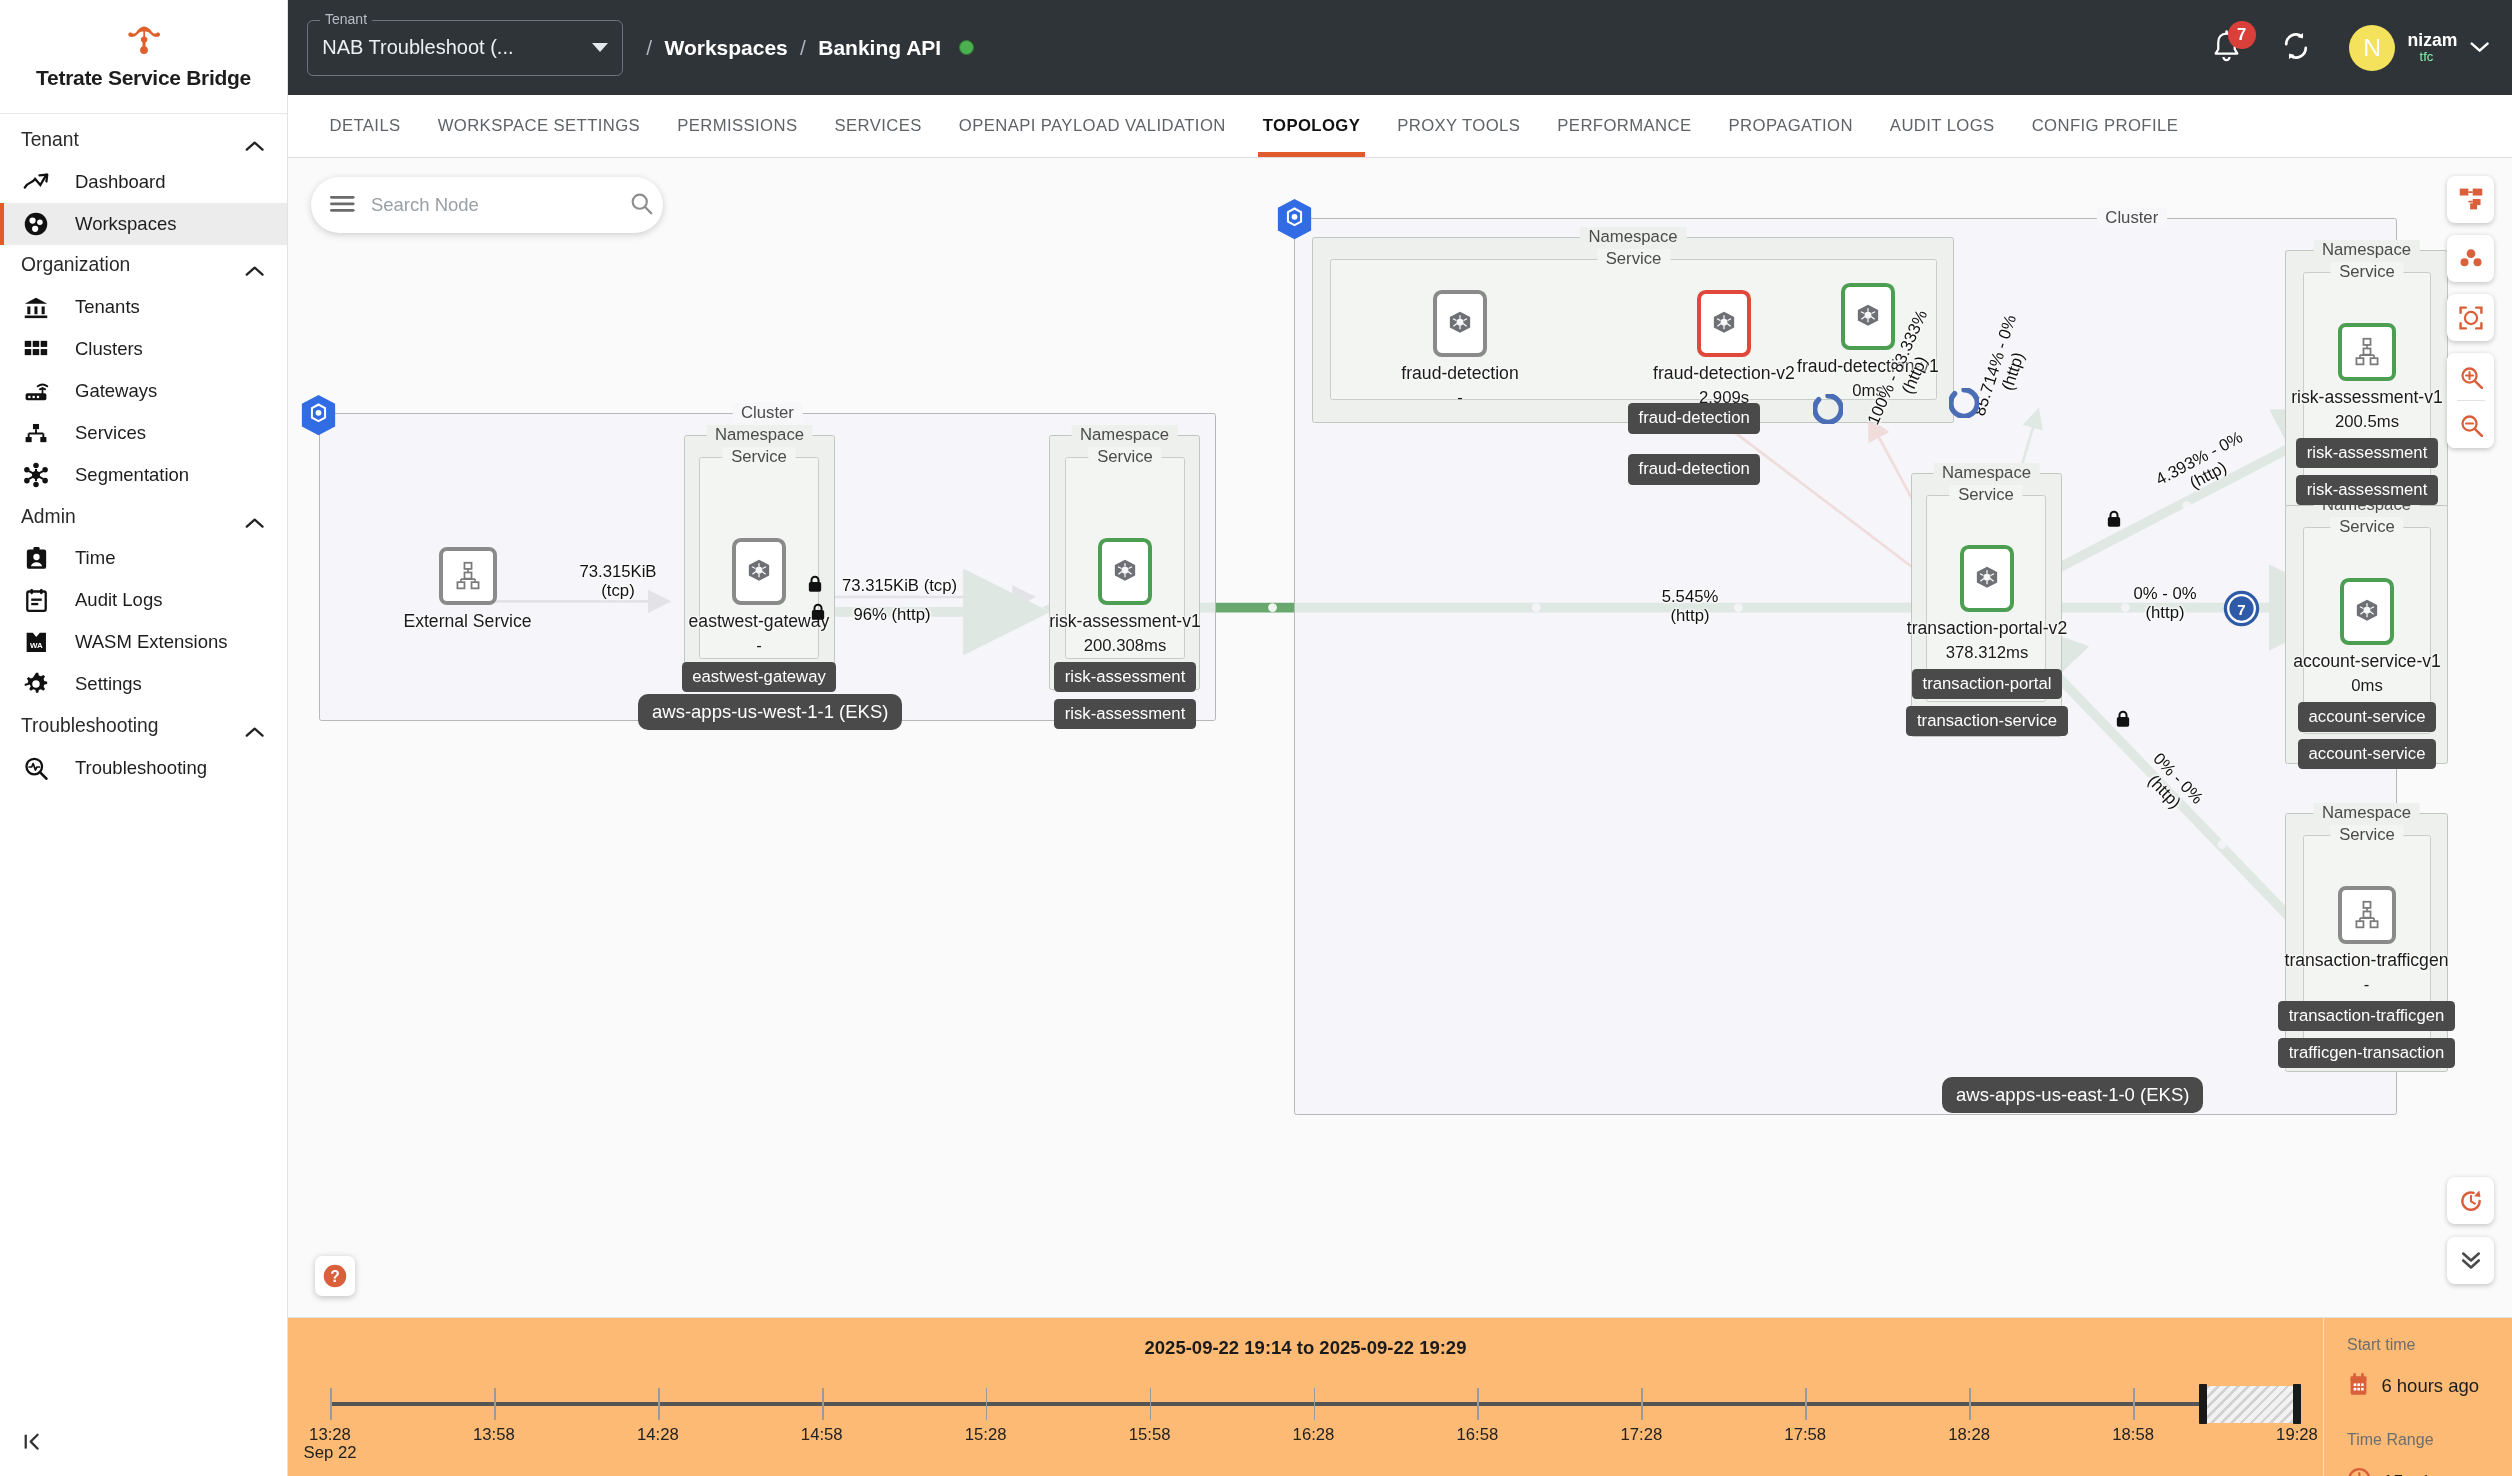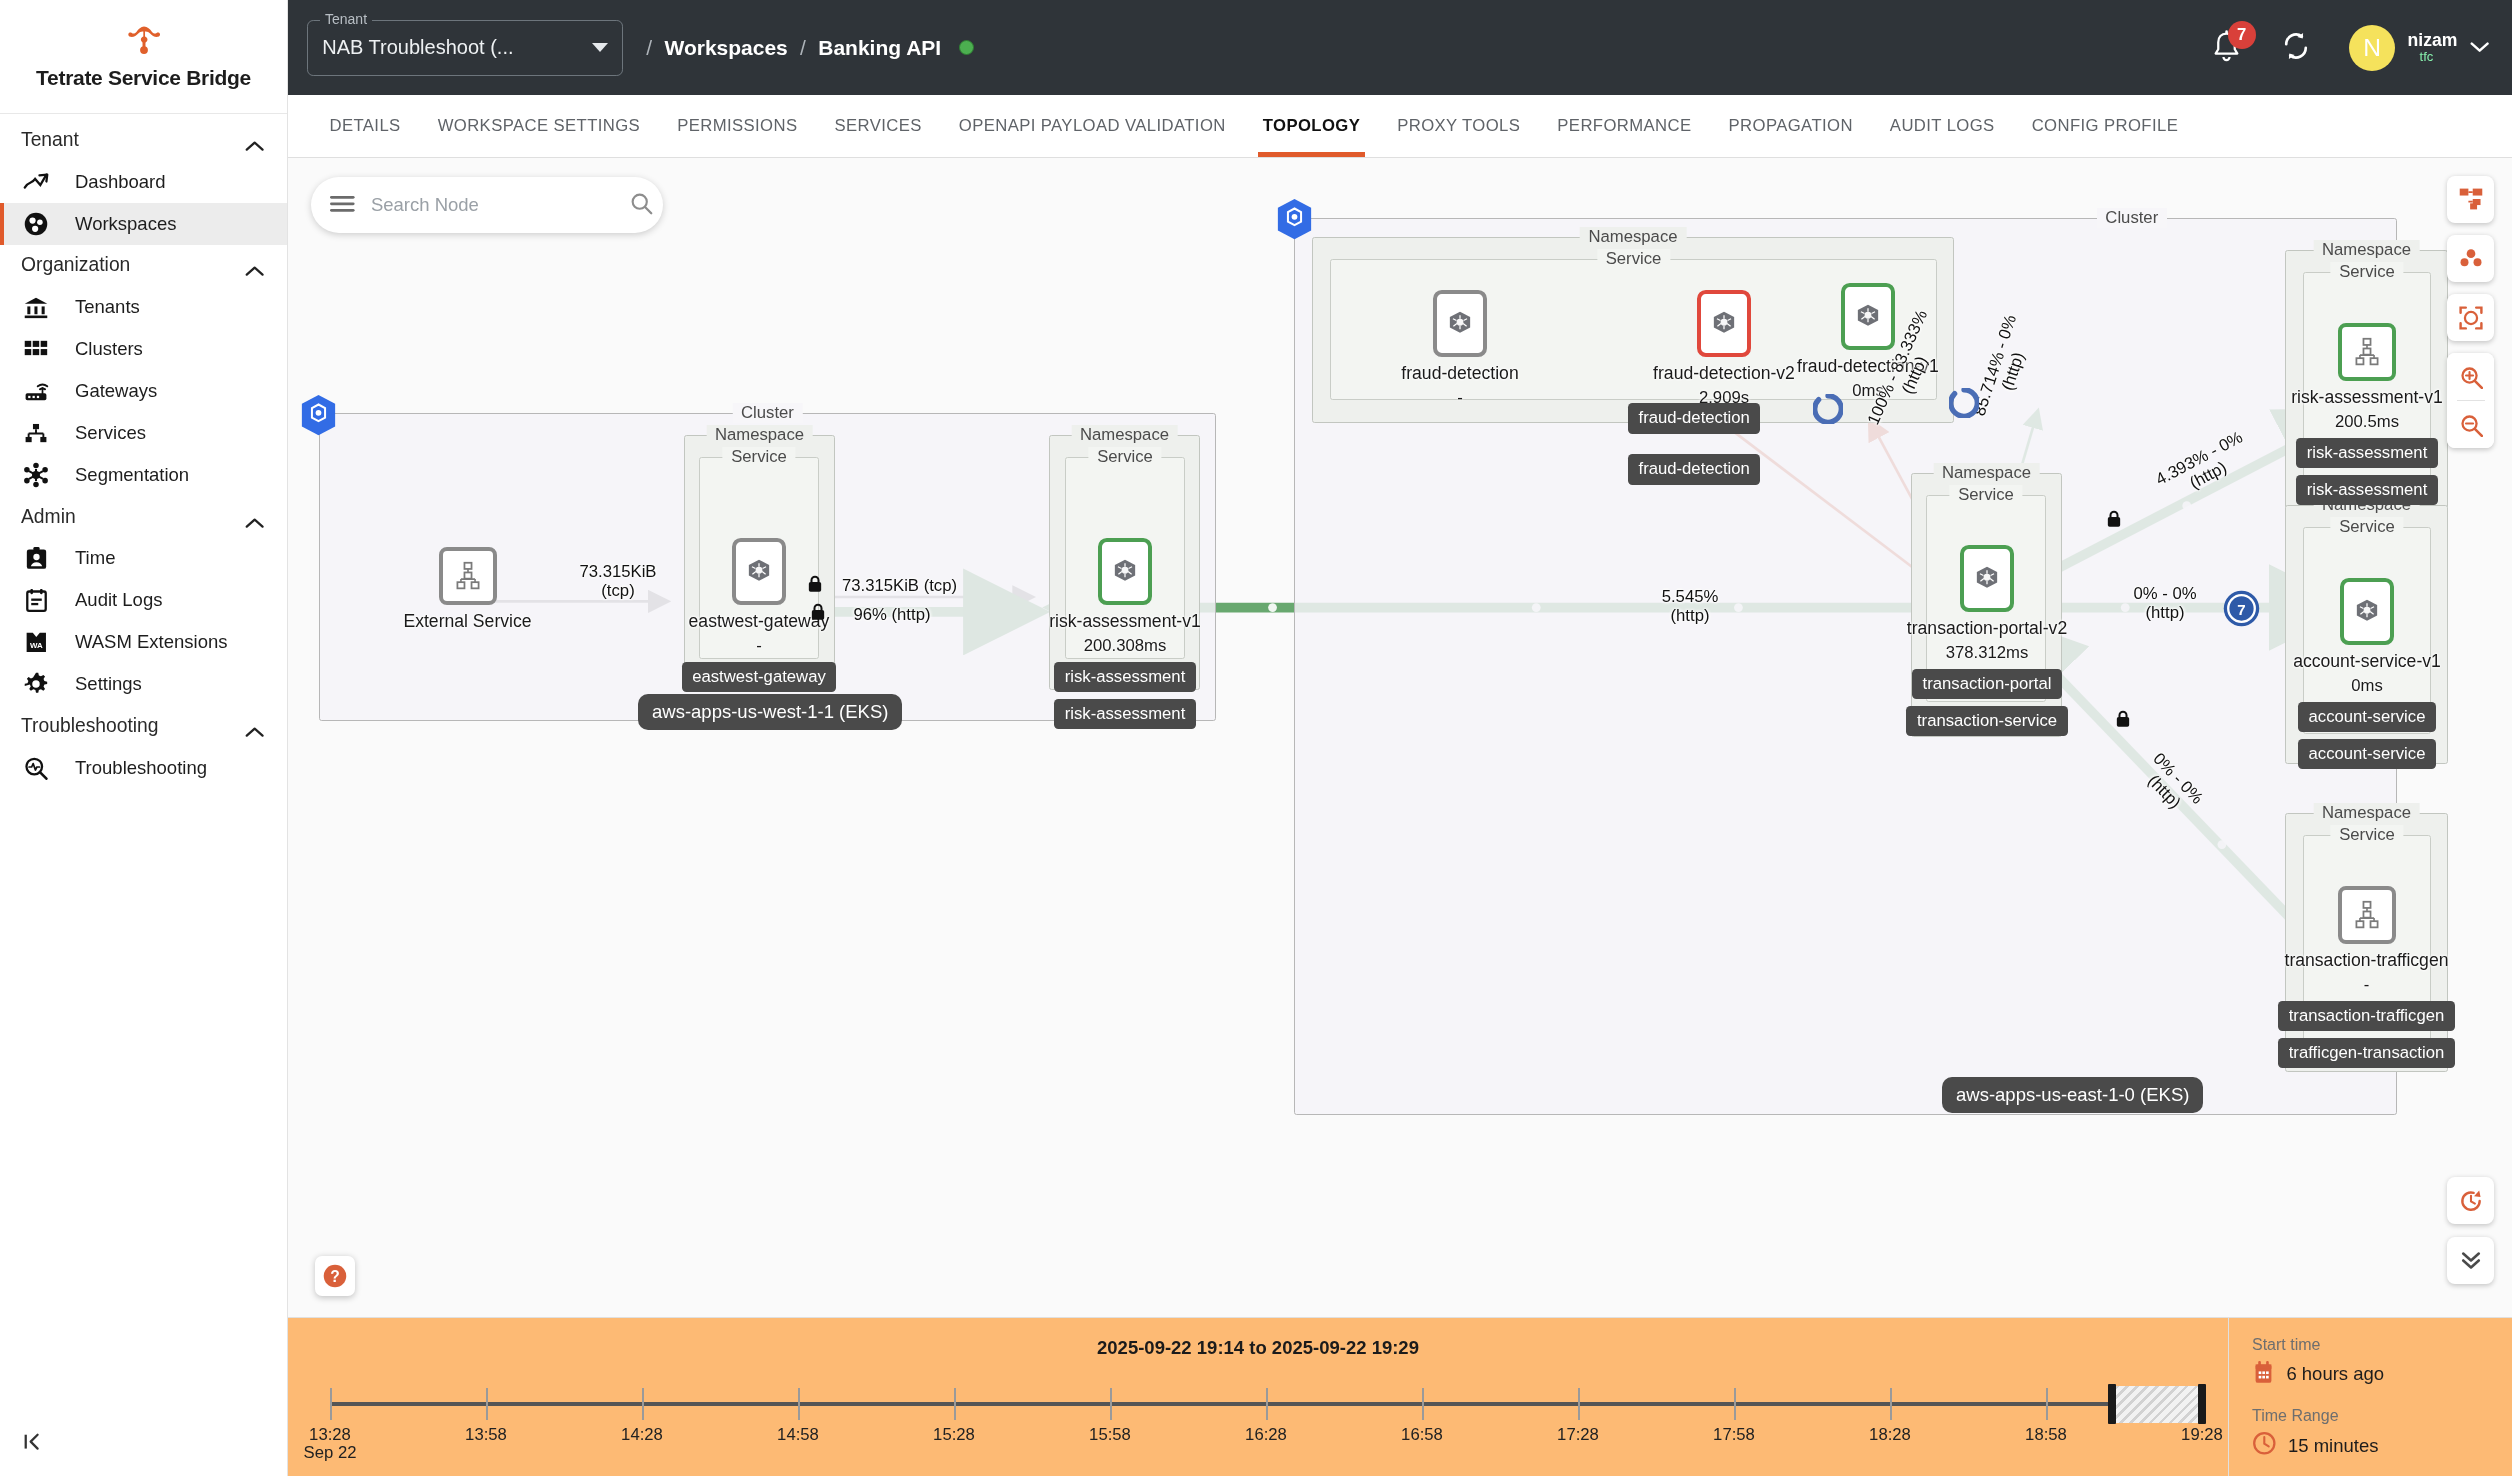--- a/index.html
+++ b/index.html
@@ -197,22 +197,22 @@
     position: absolute; top: 19.3px; left: 0; right: 0; text-align: center;
     font-size: 18.5px; font-weight: bold; color: #1b1b1b;
   }
   .tl-axis { position: absolute; left: 42px; right: 26px; top: 84px; height: 3.5px; background: #555; }
   .tl-tick { position: absolute; top: -14px; width: 1.8px; height: 32px; background: #9a9a9a; }
   .tl-tick-label { position: absolute; top: 23px; font-size: 16.7px; color: #222; transform: translateX(-50%); white-space: nowrap; }
   .tl-daylabel { position: absolute; top: 125px; left: 42px; font-size: 16.7px; color: #222; transform: translateX(-50%); }
   .tl-sel { position: absolute; top: -16px; height: 37px; background: repeating-linear-gradient(135deg, #d2d2d2 0 2.6px, #f2f2f2 2.6px 7px); }
   .tl-handle { position: absolute; top: -17.6px; width: 8px; height: 40px; background: #1a1a1a; border-radius: 0.9px; cursor: ew-resize; }
   .tl-side {
-    width: 284px; border-left: 0.9px solid #e0e0e0; padding: 17.6px 0 0 23px;
-    display: flex; flex-direction: column; gap: 6px;
+    width: 189px; border-left: 0.9px solid #e0e0e0; padding: 17.6px 0 0 23px;
+    display: flex; flex-direction: column; gap: 18px;
   }
   .tl-side-label { font-size: 16px; color: #6e6e6e; }
   .tl-side-row { display: flex; align-items: center; gap: 11.4px; font-size: 18.5px; color: #1c1c1c; cursor: pointer; }
 </style>
 </head>
 <body>
 
 <div class="app">
 
   <aside class="sidebar">

